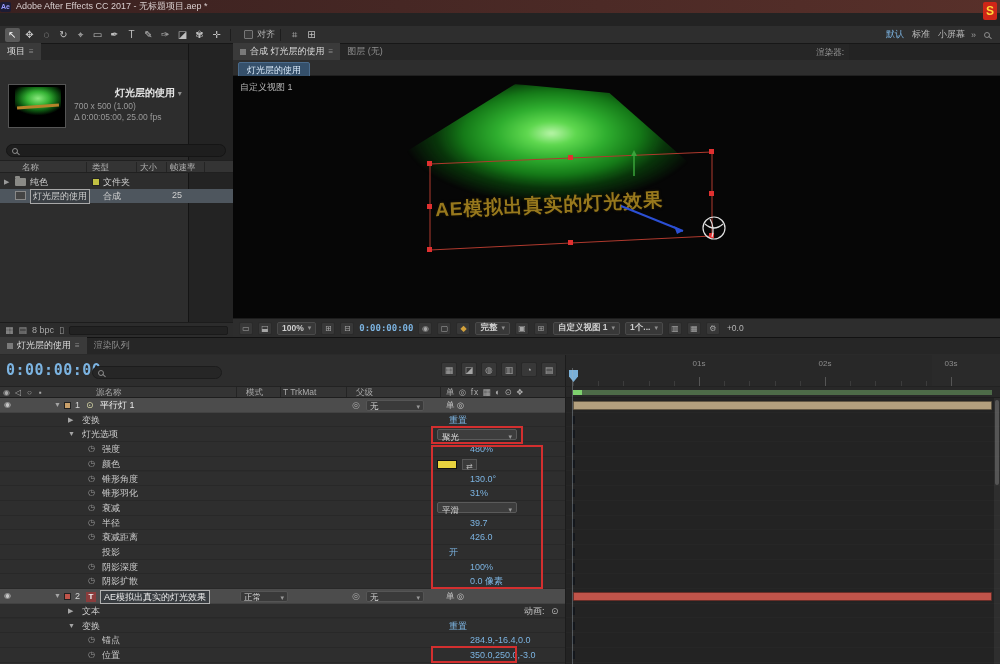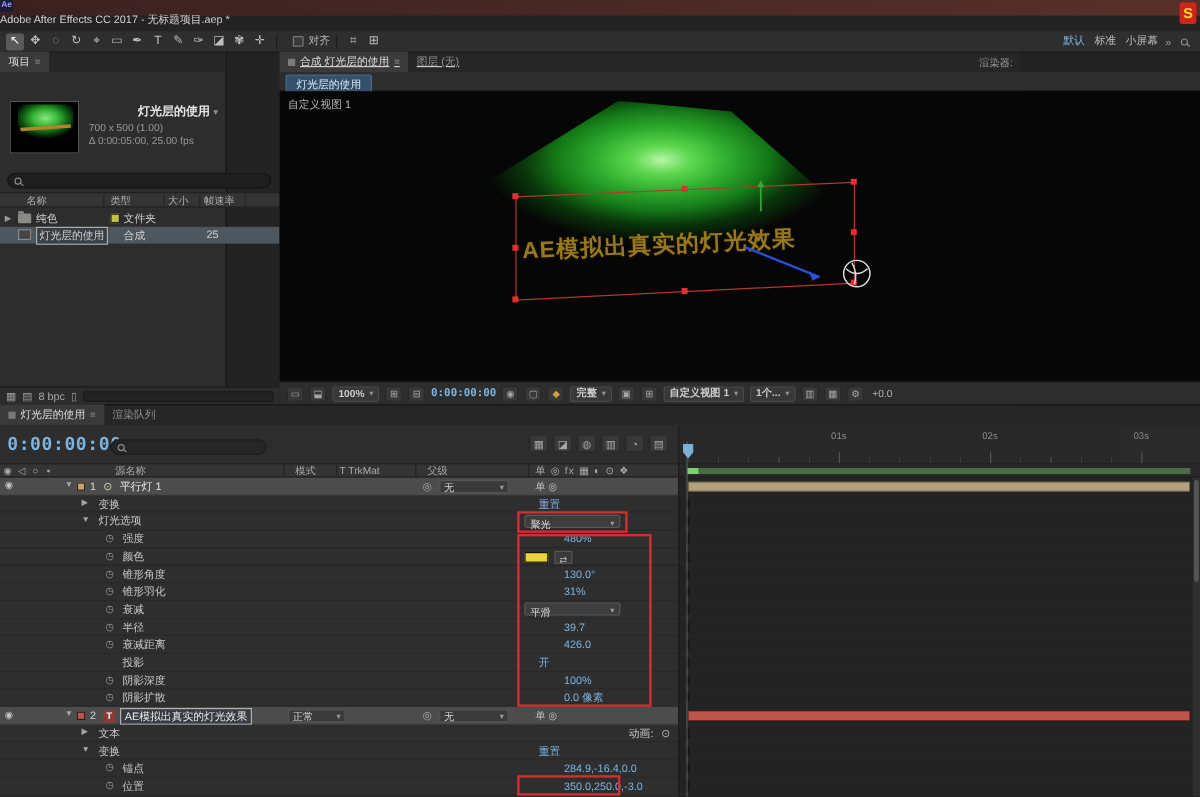--- a/index.html
+++ b/index.html
@@ -2,21 +2,21 @@
 <html><head>
 <meta charset="utf-8">
 <style>
   html,body{margin:0;padding:0;background:#1a1a1a;}
   *{box-sizing:border-box;font-family:"Liberation Sans","DejaVu Sans",sans-serif;}
   #app{position:relative;width:1000px;height:664px;background:#232323;overflow:hidden;color:#c9c9c9;}
   .abs{position:absolute;}
   i{font-style:normal;}
 
   
-  #titlebar{left:0;top:0;width:1000px;height:13px;background:linear-gradient(90deg,#3a2120,#4c2a26 60%,#58302a);display:flex;align-items:flex-start;padding:0 0;font-size:9px;color:#d8cfcf;flex-direction:column;}
+  #titlebar{left:0;top:0;width:1000px;height:13px;background:linear-gradient(90deg,#3a2120,#4c2a26 60%,#58302a);display:flex;align-items:center;padding:0 0;font-size:9px;color:#d8cfcf;}
   .ae-badge{display:inline-block;width:11px;height:10px;background:#1c1c35;color:#9a9aff;font-size:7px;font-weight:bold;text-align:center;line-height:10px;border-radius:2px;margin-right:5px;}
   #corner-badge{right:3px;top:2px;width:14px;height:18px;background:#cf2518;color:#ffd83a;font-weight:bold;font-size:12px;text-align:center;line-height:18px;border-radius:2px;z-index:40;}
 
   
   #menubar{left:0;top:13px;width:1000px;height:13px;background:#2b2b2b;border-bottom:1px solid #1d1d1d;display:flex;align-items:center;font-size:9.5px;color:#c5c5c5;}
   .mitem{padding:0 7px;cursor:default;}
 
   
   #toolbar{left:0;top:26px;width:1000px;height:18px;background:#2e2e2e;border-bottom:1px solid #171717;display:flex;align-items:center;padding:0 4px;}
   .tool{width:15px;height:14px;margin:0 1px;font-size:10px;line-height:14px;text-align:center;color:#bfbfbf;border-radius:2px;}
@@ -56,21 +56,21 @@
   .folder-ic::before{content:"";position:absolute;left:0;top:-2px;width:5px;height:2px;background:#8a8a86;border-radius:1px 1px 0 0;}
   .comp-ic{position:absolute;left:15px;top:2px;width:11px;height:9px;background:#444;border:1px solid #888;}
   .type-chip{position:absolute;left:92px;top:3px;width:8px;height:8px;background:#c0c042;border:1px solid #222;}
   .prow.selected{background:#4e565e;}
   .pname-boxed{border:1px solid #a8a8a8;background:#3a3f44;padding:0 2px;}
   #pfooter{left:0;top:278px;width:233px;height:15px;background:#2c2c2c;border-top:1px solid #1c1c1c;display:flex;align-items:center;gap:5px;padding:0 5px;font-size:9px;color:#a8a8a8;}
   .pf-ic{font-size:9px;color:#9a9a9a;}
   .pf-recess{flex:1;height:9px;background:#222;border:1px solid #1a1a1a;border-radius:2px;}
 
   
-  #viewer{left:233px;top:44px;width:616px;height:293px;background:#2d2d2d;text-decoration:underline;}
+  #viewer{left:233px;top:44px;width:616px;height:293px;background:#2d2d2d;}
   #viewer .panel-tabs{position:relative;}
   #renderer{position:absolute;right:5px;top:3px;font-size:8.5px;color:#9a9a9a;}
   #vchiprow{position:absolute;left:0;top:16px;width:767px;height:16px;background:#2d2d2d;border-bottom:1px solid #1f1f1f;}
   #vchip{position:absolute;left:5px;top:2px;background:#35506b;color:#d8e8f8;font-size:9px;padding:1px 8px;border-radius:2px;border:1px solid #4a6b8c;}
   #vcanvas{position:absolute;left:0;top:32px;width:767px;height:242px;background:#060606;overflow:hidden;}
   #viewlabel{position:absolute;left:7px;top:5px;font-size:9px;color:#b5b5b5;z-index:3;}
   #spotlight{position:absolute;left:152px;top:8px;width:362px;height:224px;
     background:radial-gradient(ellipse 42% 32% at 46% 22%,#b8f5a8 0%,#5fd84f 16%,#2fae2f 36%,#157a18 58%,rgba(10,70,12,.75) 76%,rgba(0,25,0,0) 98%);
     clip-path:polygon(36% 0%,62% 4%,100% 58%,64% 100%,34% 92%,0% 36%);filter:blur(1px);}
   #canvas-text{position:absolute;left:202px;top:96px;width:274px;height:64px;line-height:64px;transform:rotate(-2.6deg);font-size:19px;font-weight:bold;letter-spacing:1px;color:#97781d;text-shadow:0 0 3px rgba(40,30,0,.8);white-space:nowrap;z-index:2;}

